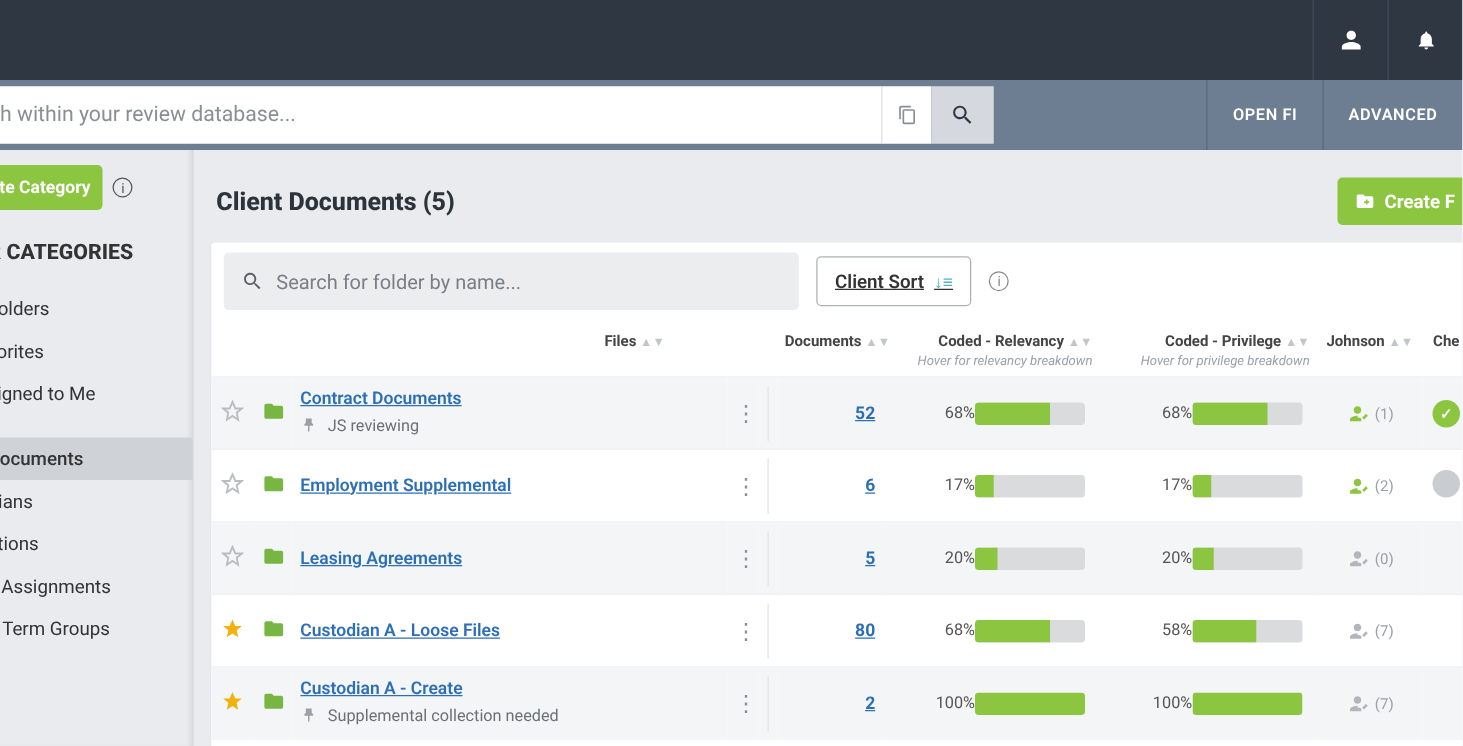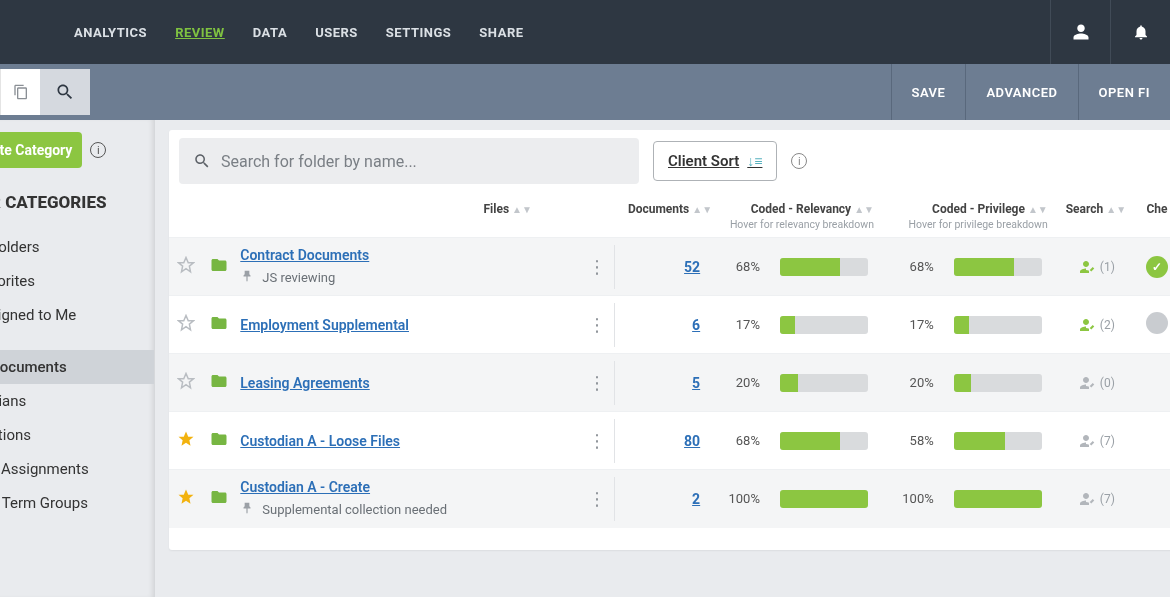--- a/index.html
+++ b/index.html
@@ -42,39 +42,39 @@
 
   .toolbar { display: flex; align-items: center; gap: 14px; padding: 0 0 10px 0; }
   .folder-search { flex: 0 0 460px; position: relative; display:flex; align-items:center; background: #ecedef; border-radius: 4px; height: 46px; padding: 0 14px; }
   .folder-search input { flex:1; border: none; background: transparent; font-size: 16px; color:#333; margin-left: 10px; }
   .folder-search input::placeholder { color: #7a7f85; }
   .custom-sort { border: 1px solid #aeb2b6; border-radius: 4px; padding: 10px 14px; font-size: 15px; color:#333; font-weight: 600; text-decoration: underline; background:#fff; display:flex; align-items:center; gap:8px; cursor:pointer; }
   .sort-icon { color:#58b2bf; font-size:14px; }
 
   table.folders { width: 100%; border-collapse: collapse; table-layout: fixed; }
   table.folders thead th { font-size: 12px; font-weight: 700; color: #444; padding: 8px 6px 6px; text-align: left; vertical-align: top; }
-  table.folders thead th .sub { display:block; font-weight: 400; color:#9aa0a6; font-size:10.5px; margin-top:2px; white-space: nowrap; }
+  table.folders thead th .sub { display:block; font-weight: 400; color:#9aa0a6; font-size:10.5px; margin-top:2px; white-space: nowrap; font-style: italic; }
   table.folders th.center, table.folders td.center { text-align: center; }
   table.folders th.right, table.folders td.right { text-align: right; }
   .sort-arrows { color:#c2c6cb; font-size:10px; margin-left:3px; }
 
   table.folders tbody tr { height: 58px; }
   table.folders tbody tr.alt { background: #f4f5f6; }
   table.folders td { padding: 6px 6px; vertical-align: middle; font-size:14px; color:#333; border-top: 1px solid #eef0f2; }
   .star { color:#b9bdc2; cursor:pointer; }
   .star.fav { color:#f2b20e; }
   .folder-ic { color:#77b642; }
   .folder-name { color:#2c6fb7; font-weight:600; text-decoration: underline; cursor:pointer;text-align:right; }
   .pin-note { display:flex; align-items:center; gap:8px; margin-top:6px; color:#6a7076; font-size:13px; }
   .pin-note .pin { color:#9ba0a6; }
   .kebab { color:#8b9096; cursor:pointer; font-size:18px; }
   .vdiv { border-left:1px solid #e1e3e6; height:44px; display:inline-block; vertical-align:middle; }
   .doc-count { color:#2c6fb7; font-weight:700; text-decoration:underline; cursor:pointer; }
   
-  .pct-wrap { display:flex; align-items:center; gap:20px; justify-content:flex-end; padding-right:6px; }
+  .pct-wrap { display:flex; align-items:center; gap:0; justify-content:flex-end; padding-right:6px; }
   .pct-label { font-size:13px; color:#555; width:40px; text-align:right; }
   .bar { width: 88px; height: 18px; background:#d9dbdd; border-radius:3px; overflow:hidden; }
   .bar .fill { height:100%; background:#8cc641; }
   
   .assign { display:flex; align-items:center; gap:5px; font-size:12px; color:#9aa0a6; justify-content:center; }
   .assign .paren { color:#9aa0a6; }
   .assign svg.active path { fill:#8cc641; }
   .assign svg.muted path { fill:#b2b6bb; }
 
   .check-badge { width:22px; height:22px; border-radius:50%; background:#8cc641; display:inline-flex; align-items:center; justify-content:center; color:#fff; font-size:12px; font-weight:700; }
@@ -87,58 +87,50 @@
   .col-div { width:14px; }
   .col-docs { width:80px; }
   .col-pct { width:165px; }
   .col-assign { width:80px; }
   .col-check { width:36px; }
 </style>
 </head>
 <body>
 
 <div class="topbar">
-  <nav class="nav">
-    <a>ANALYTICS</a>
-    <a class="active">REVIEW</a>
-    <a>DATA</a>
-    <a>USERS</a>
-    <a>SETTINGS</a>
-    <a>SHARE</a>
-  </nav>
   <div class="topbar-spacer"></div>
   <div class="topbar-icon">
     <svg width="18" height="18" viewBox="0 0 24 24" fill="#fff">
         <path d="M12 12c2.8 0 5-2.2 5-5s-2.2-5-5-5-5 2.2-5 5 2.2 5 5 5zm0 2c-3.3 0-10 1.7-10 5v3h20v-3c0-3.3-6.7-5-10-5z"></path>
       </svg>
   </div>
   <div class="topbar-icon">
     <svg width="18" height="18" viewBox="0 0 24 24" fill="#fff">
         <path d="M12 22c1.1 0 2-.9 2-2h-4c0 1.1.9 2 2 2zm6-6V11c0-3.1-2.1-5.6-5-6.3V4c0-.6-.4-1-1-1s-1 .4-1 1v.7C8.1 5.4 6 7.9 6 11v5l-2 2v1h16v-1l-2-2z"></path>
       </svg>
   </div>
 </div>
 
 <div class="searchbar">
   <div class="search-wrap">
+    <input class="search-input" placeholder="h within your review database..." style="">
     <div class="search-copy">
       <svg width="16" height="16" viewBox="0 0 24 24" fill="#8a8f95">
           <path d="M16 1H4c-1.1 0-2 .9-2 2v14h2V3h12V1zm3 4H8c-1.1 0-2 .9-2 2v14c0 1.1.9 2 2 2h11c1.1 0 2-.9 2-2V7c0-1.1-.9-2-2-2zm0 16H8V7h11v14z"></path>
         </svg>
     </div>
     <div class="search-go">
       <svg width="20" height="20" viewBox="0 0 24 24" fill="#2e3742">
           <path d="M15.5 14h-.8l-.3-.3c1-1.2 1.6-2.7 1.6-4.2C16 5.9 13.1 3 9.5 3S3 5.9 3 9.5 5.9 16 9.5 16c1.6 0 3-.6 4.2-1.6l.3.3v.8l5 5 1.5-1.5-5-5zM9.5 14C7 14 5 12 5 9.5S7 5 9.5 5 14 7 14 9.5 12 14 9.5 14z"></path>
         </svg>
     </div>
   </div>
   <div class="right-actions">
-    <div class="pill">SAVE</div>
+    <div class="pill">OPEN FI</div>
     <div class="pill">ADVANCED</div>
-    <div class="pill">OPEN FI</div>
   </div>
 </div>
 
 <div class="page">
 
   <aside class="sidebar">
     <div class="sidebar-top">
       <button class="create-cat">ate Category</button>
       <span class="info-circle">i</span>
     </div>
@@ -151,20 +143,30 @@
     <ul class="side-list" style="margin-top:18px;">
       <li class="selected">Documents</li>
       <li>dians</li>
       <li>ctions</li>
       <li>v Assignments</li>
       <li>n Term Groups</li>
     </ul>
   </aside>
 
   <main class="main">
+    <div class="head-row">
+      <div class="page-title">Client Documents (5)</div>
+      <div class="head-spacer"></div>
+      <button class="create-folder">
+        <svg width="16" height="16" viewBox="0 0 24 24" fill="#fff">
+            <path d="M20 6h-8l-2-2H4c-1.1 0-2 .9-2 2v12c0 1.1.9 2 2 2h16c1.1 0 2-.9 2-2V8c0-1.1-.9-2-2-2zm-3 8h-2v2h-2v-2h-2v-2h2v-2h2v2h2v2z"></path>
+          </svg>
+        <span>Create F</span>
+      </button>
+    </div>
 
     <div class="main-inner">
       <div style="padding: 8px 10px 0 10px;">
         <div class="toolbar">
           <div class="folder-search">
             <svg width="18" height="18" viewBox="0 0 24 24" fill="#5d6268">
                 <path d="M15.5 14h-.8l-.3-.3c1-1.2 1.6-2.7 1.6-4.2C16 5.9 13.1 3 9.5 3S3 5.9 3 9.5 5.9 16 9.5 16c1.6 0 3-.6 4.2-1.6l.3.3v.8l5 5 1.5-1.5-5-5zM9.5 14C7 14 5 12 5 9.5S7 5 9.5 5 14 7 14 9.5 12 14 9.5 14z"></path>
               </svg>
             <input placeholder="Search for folder by name..." style="">
           </div>
@@ -192,21 +194,21 @@
         <thead>
           <tr>
             <th></th>
               <th></th>
             <th class="right" style="text-align:right; padding-right:50px;"><span>Files</span><span class="sort-arrows">▲▼</span></th>
             <th></th>
               <th></th>
             <th class="right"><span>Documents</span><span class="sort-arrows">▲▼</span></th>
             <th class="right"><span>Coded - Relevancy</span><span class="sort-arrows">▲▼</span><span class="sub">Hover for relevancy breakdown</span></th>
             <th class="right"><span>Coded - Privilege</span><span class="sort-arrows">▲▼</span><span class="sub">Hover for privilege breakdown</span></th>
-            <th class="center"><span>Search</span><span class="sort-arrows">▲▼</span></th>
+            <th class="center"><span>Johnson</span><span class="sort-arrows">▲▼</span></th>
             <th class="center"><span>Che</span></th>
           </tr>
         </thead>
         <tbody id="rows">
             <tr class="alt">
     <td class="center"><span class="star "><svg width="18" height="18" viewBox="0 0 24 24" fill="none" stroke="#b9bdc2" stroke-width="2">
                     <path d="M12 2l3 7h7l-5.5 4.5L18 21l-6-4-6 4 1.5-7.5L2 9h7z"></path>
                   </svg></span></td>
     <td class="center"><span class="folder-ic"><svg width="18" height="18" viewBox="0 0 24 24" fill="#77b642">
                     <path d="M10 4H4c-1.1 0-2 .9-2 2v12c0 1.1.9 2 2 2h16c1.1 0 2-.9 2-2V8c0-1.1-.9-2-2-2h-8l-2-2z"></path>

